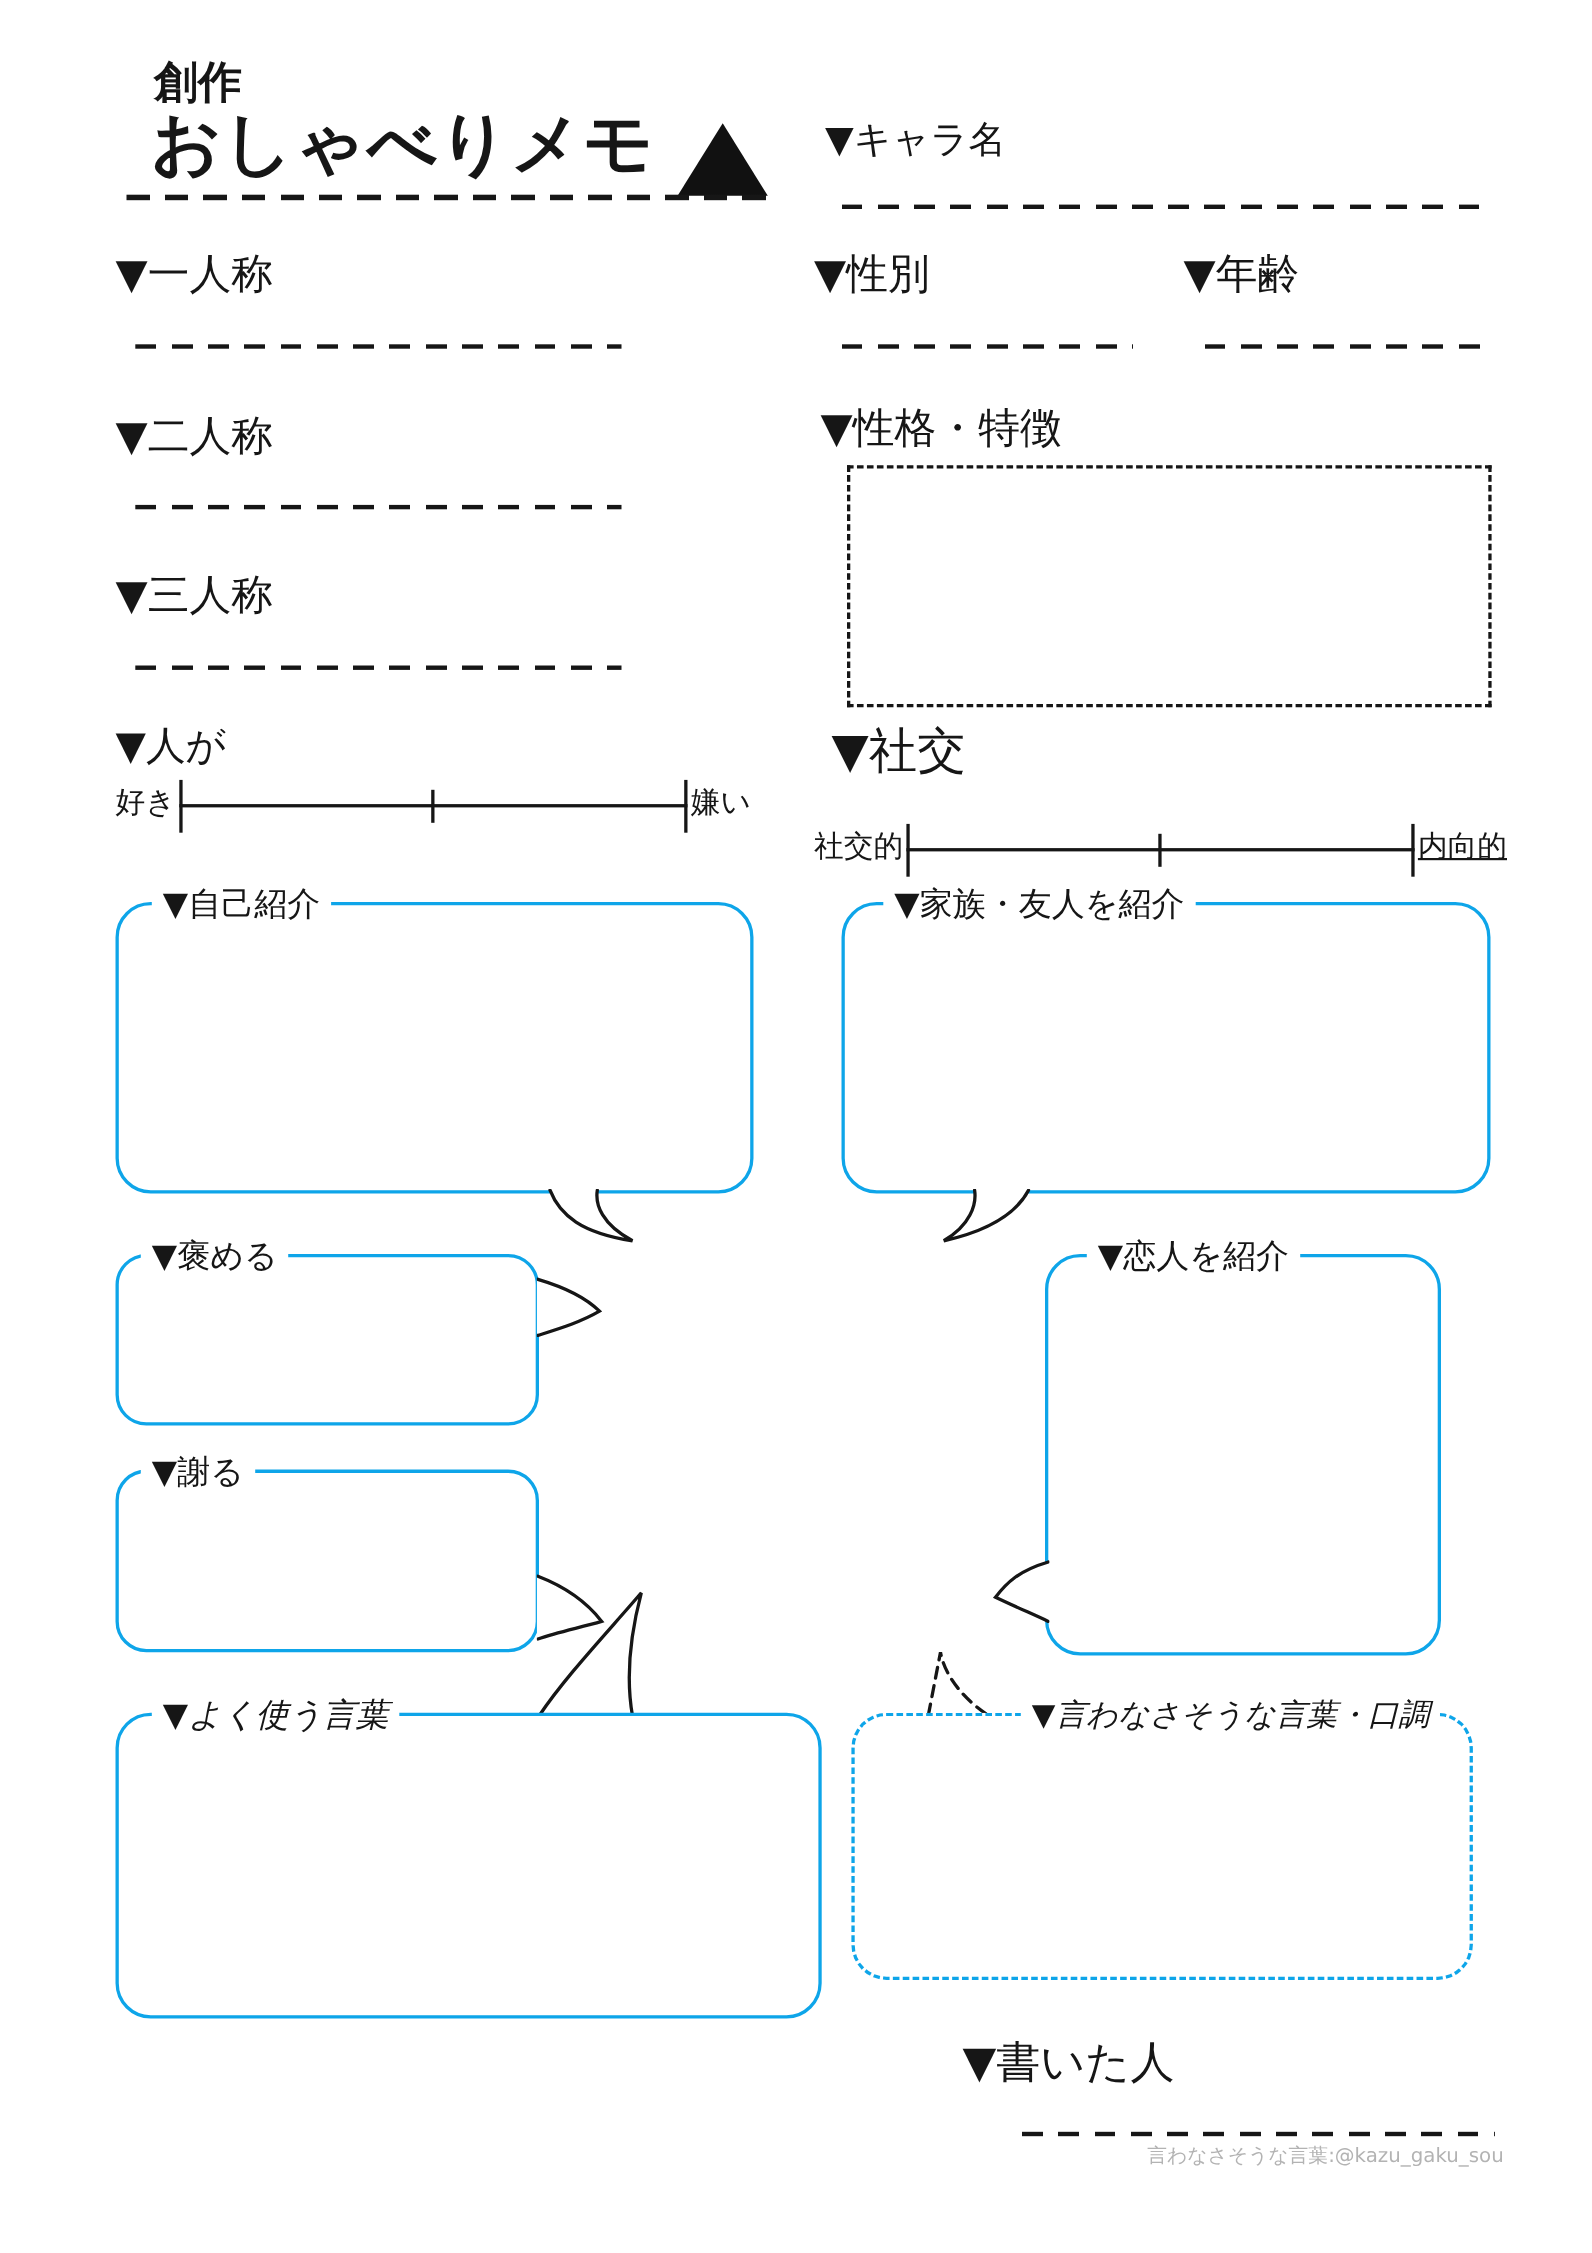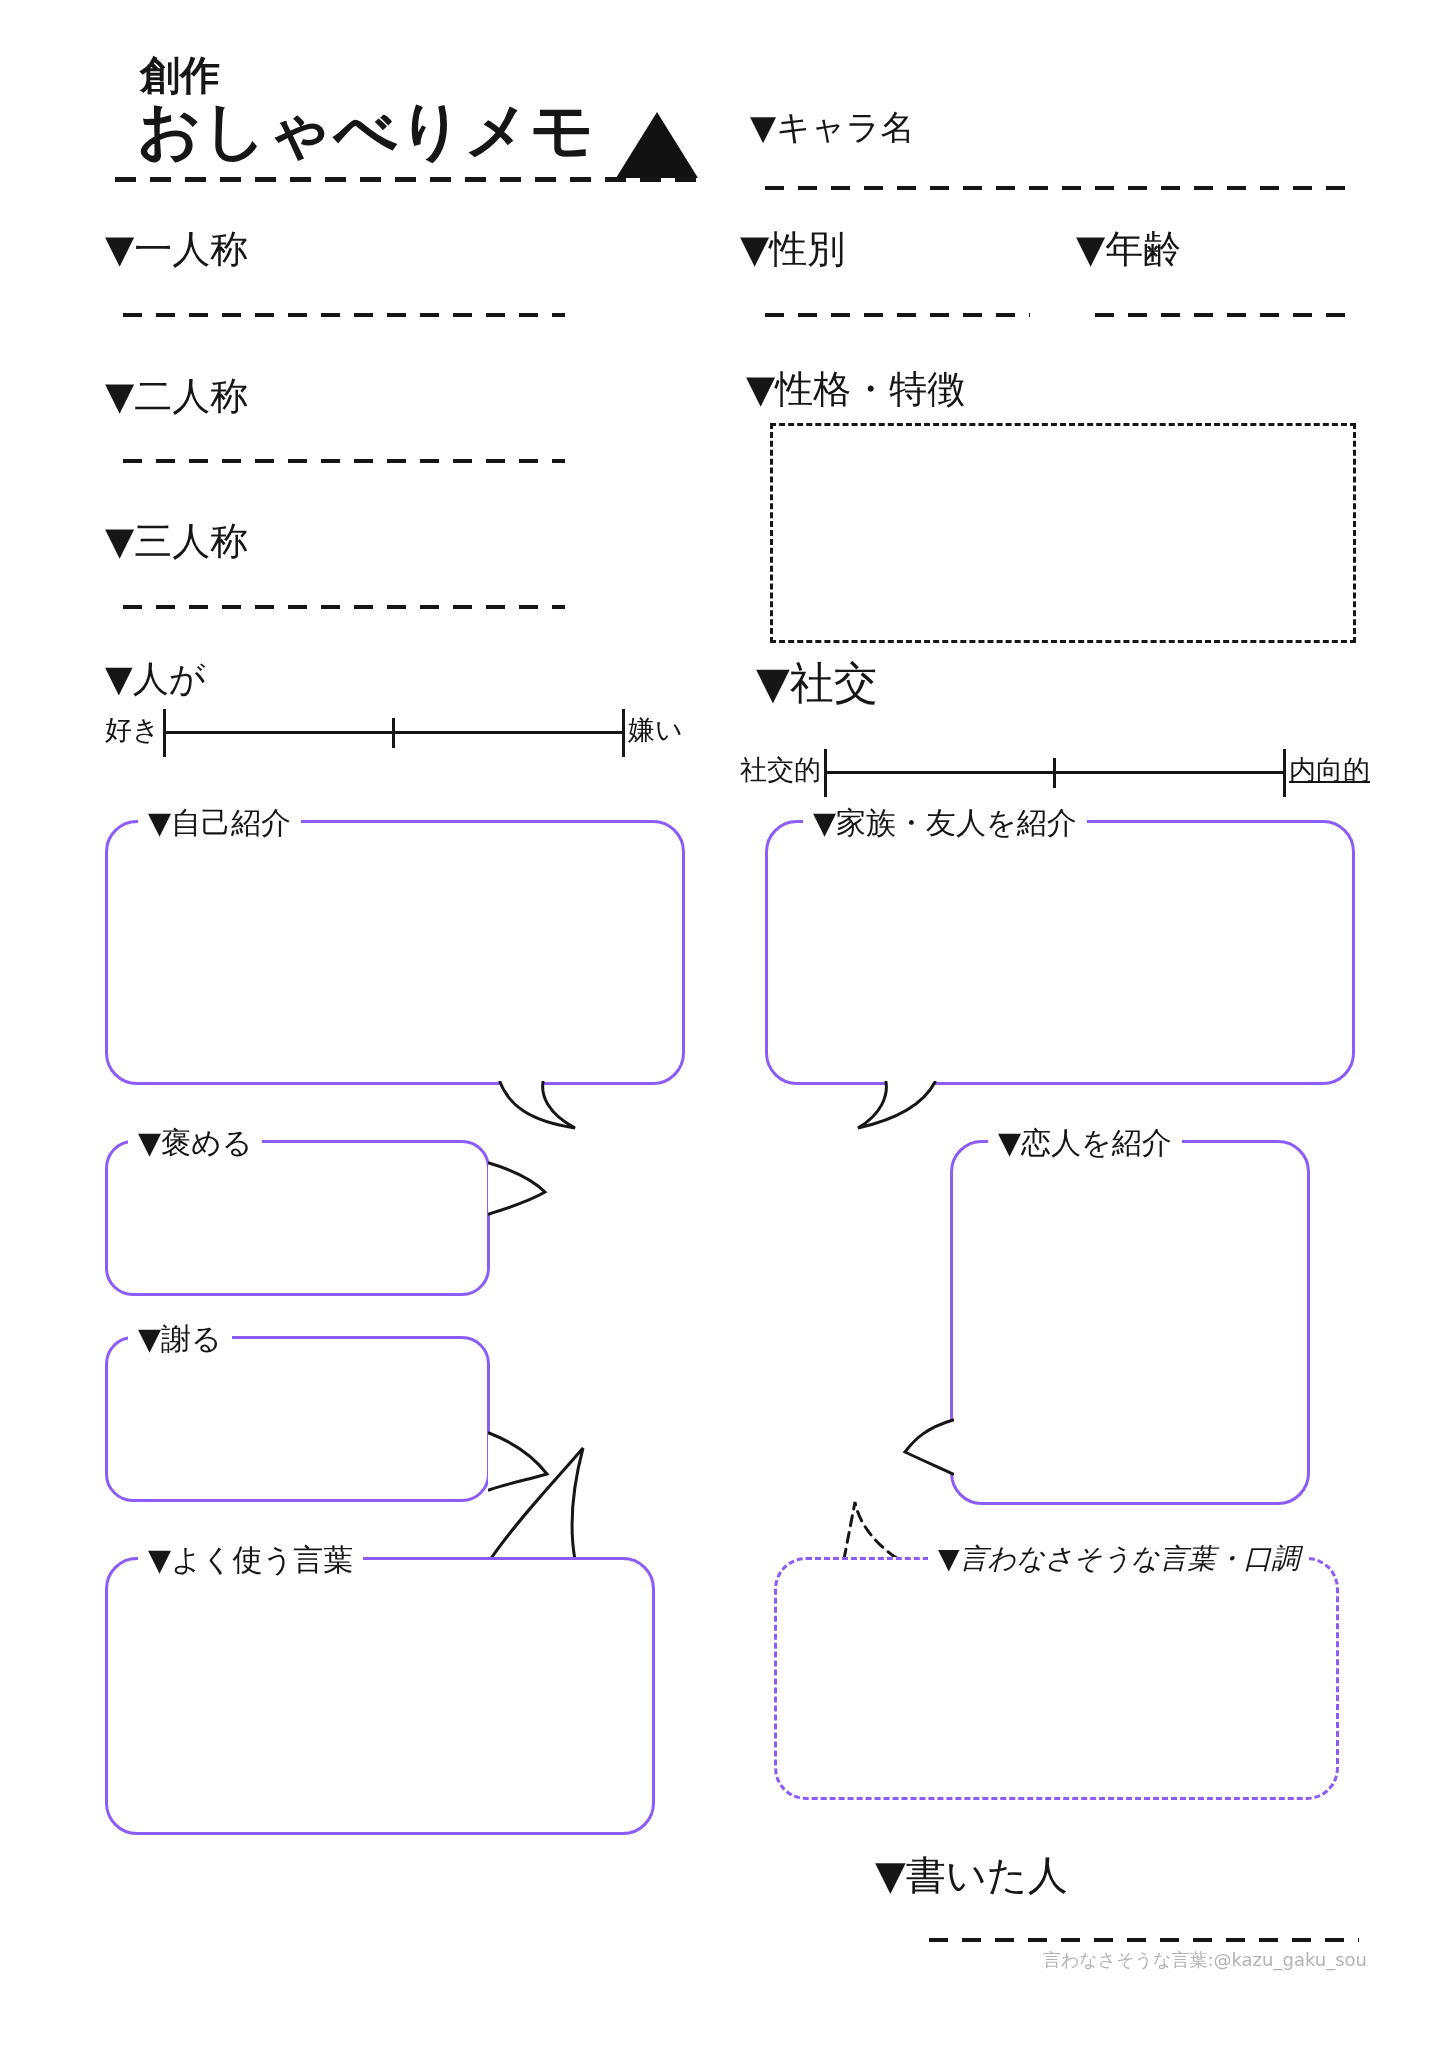--- a/index.html
+++ b/index.html
@@ -6,21 +6,21 @@
   body{
     width:1447px;height:2048px;background:#ffffff;position:relative;
     font-family:"DejaVu Sans","Liberation Sans",sans-serif;color:#161616;
     overflow:hidden;
   }
   .abs{position:absolute;}
   .lbl{font-weight:500;white-space:nowrap;line-height:1.15;}
   .dash{height:4px;background:repeating-linear-gradient(90deg,#161616 0 19px,transparent 19px 33px);}
   .dash-title{height:5px;background:repeating-linear-gradient(90deg,#161616 0 21px,transparent 21px 35px);}
   .tri{width:0;height:0;border-left:41px solid transparent;border-right:41px solid transparent;border-bottom:66px solid #111;}
-  .bubble{border:3px solid #8b5cf6;border-radius:32px;background:#fff;box-sizing:border-box;}
+  .bubble{border:3px solid #0ea5e9;border-radius:32px;background:#fff;box-sizing:border-box;}
   .bubble.dashed{border-style:dashed;}
   .bubble-label{position:absolute;top:-19px;background:#fff;padding:0 10px;font-size:30px;line-height:1.25;font-weight:500;white-space:nowrap;}
   .dashed-box{border:3px dashed #161616;box-sizing:border-box;background:#fff;}
   .slider{height:50px;}
   .sl-line{position:absolute;height:3px;background:#161616;top:23px;left:0;right:0;}
   .tick{position:absolute;width:3px;background:#161616;}
   .tick.end{top:1px;height:48px;}
   .tick.mid{top:10px;height:30px;}
   .sl-label{position:absolute;top:6px;font-size:27px;font-weight:500;white-space:nowrap;line-height:1.15;}
   .tail{position:absolute;}
@@ -120,21 +120,21 @@
 </div>
 <svg class="tail" style="left:488px;top:1428px;" width="62" height="74" viewBox="0 0 62 74">
   <path class="f" d="M0 5 C 27 15 45 28 59 46 C 38 52 18 56 0 62 Z"></path>
   <path class="s" d="M1 5 C 27 15 45 28 59 46 C 38 52 18 56 1 62"></path>
 </svg>
 
 <svg class="tail" style="left:478px;top:1438px;" width="115" height="123" viewBox="0 0 115 123">
   <path class="f" d="M12 123 C 36 86 76 44 105 10 C 95 48 91 88 97 123 Z"></path>
   <path class="s" d="M12 122 C 36 86 76 44 105 10 C 95 48 91 88 97 122"></path>
 </svg>
-<div class="abs bubble" style="left:105px;top:1557px;width:550px;height:278px;">
+<div class="abs bubble" style="left:105px;top:1557px;width:642px;height:278px;font-style:italic;">
   <span class="bubble-label" style="left:30px;">▼よく使う言葉</span>
 </div>
 
 <svg class="tail dashedtail" style="left:832px;top:1494px;" width="72" height="66" viewBox="0 0 72 66">
   <path class="f" d="M12 66 L 23 8 C 27 31 46 52 66 66 Z"></path>
   <path class="s" d="M12 65 L 23 8 C 27 31 46 52 66 65"></path>
 </svg>
 <div class="abs bubble dashed" style="left:774px;top:1557px;width:565px;height:243px;font-style:italic;">
   <span class="bubble-label" style="left:151px;font-size:28px;">▼言わなさそうな言葉・口調</span>
 </div>

